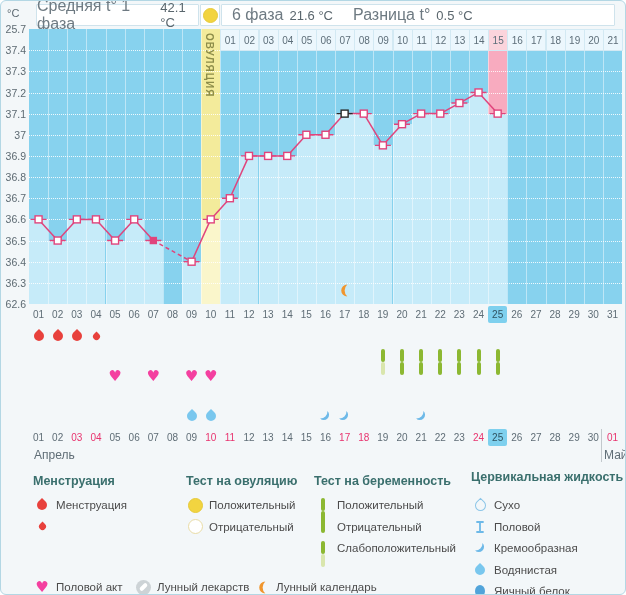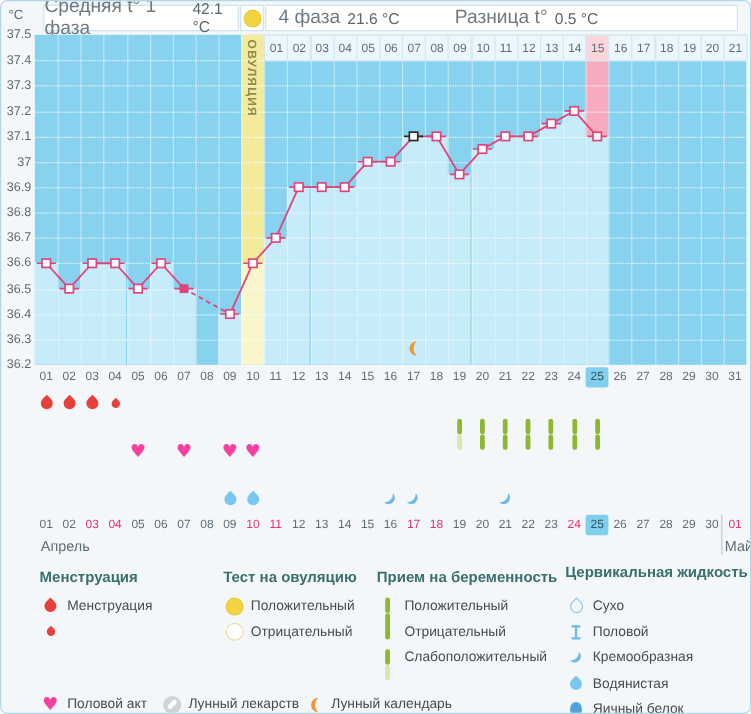--- a/index.html
+++ b/index.html
@@ -43,23 +43,23 @@
     <span class="hvalue">42.1 °C</span>
   </div>
   <div class="hbox" style="left:199px;width:20px;justify-content:center;">
     <span id="hdr-ovu-circle">
         <span class="icon-box">
           <span style="display: block; width: 13px; height: 13px; border-radius: 50%; background: rgb(242, 212, 64); border: 1px solid rgb(230, 202, 58);"></span>
         </span>
       </span>
   </div>
   <div class="hbox" style="left:220px;width:394px;">
-    <span class="hlabel" style="margin-left:10px;">4 фаза</span>
+    <span class="hlabel" style="margin-left:10px;">6 фаза</span>
     <span class="hvalue">21.6 °C</span>
-    <span class="hlabel" style="margin-left:46px;">Разница t°</span>
+    <span class="hlabel" style="margin-left:20px;">Разница t°</span>
     <span class="hvalue">0.5 °C</span>
   </div>
 
   <div id="plot" style="position: absolute; left: 28px; top: 28px; width: 593px; height: 275px; background: rgb(135, 210, 238); overflow: hidden;">
       <div style="position: absolute; left: 0px; top: 190.4px; width: 19.1px; height: 84.6px; background: rgb(198, 235, 249);"></div>
       <div style="position: absolute; left: 19.1px; top: 211.5px; width: 19.1px; height: 63.5px; background: rgb(198, 235, 249);"></div>
       <div style="position: absolute; left: 38.3px; top: 190.4px; width: 19.1px; height: 84.6px; background: rgb(198, 235, 249);"></div>
       <div style="position: absolute; left: 57.4px; top: 190.4px; width: 19.1px; height: 84.6px; background: rgb(198, 235, 249);"></div>
       <div style="position: absolute; left: 76.5px; top: 211.5px; width: 19.1px; height: 63.5px; background: rgb(198, 235, 249);"></div>
       <div style="position: absolute; left: 95.6px; top: 190.4px; width: 19.1px; height: 84.6px; background: rgb(198, 235, 249);"></div>
@@ -152,21 +152,21 @@
           <span style="display: block; width: 13px; height: 13px; border-radius: 50%; background: rgb(242, 212, 64); border: 1px solid rgb(230, 202, 58);"></span>
         </span>
         <span class="lbl">Положительный</span>
       </div>
       <div class="lg-item" style="left: 185px; top: 516.5px;">
         <span class="icon-box">
           <span style="display: block; width: 13px; height: 13px; border-radius: 50%; background: rgb(255, 255, 255); border: 1px solid rgb(233, 220, 166);"></span>
         </span>
         <span class="lbl">Отрицательный</span>
       </div>
-      <span class="lg-header" style="left: 313px; top: 473px;">Прием на беременность</span>
+      <span class="lg-header" style="left: 313px; top: 473px;">Тест на беременность</span>
       <div class="lg-item" style="left: 313px; top: 495px;">
         <span class="icon-box">
           <span class="bars" style="display: block;">
             <i style="background: rgb(140, 184, 50);"></i>
             <i style="background: rgb(140, 184, 50);"></i>
           </span>
         </span>
         <span class="lbl">Положительный</span>
       </div>
       <div class="lg-item" style="left: 313px; top: 516.5px;">
@@ -237,34 +237,34 @@
       </div>
       <div class="lg-item" style="left: 252px; top: 577px;">
         <span class="icon-box">
           <svg viewBox="0 0 16 16" width="15" height="15">
             <path d="M11 1.5 A6.5 6.5 0 1 0 11 14.5 A8.8 8.8 0 0 1 11 1.5 Z" fill="#f0962e"></path>
           </svg>
         </span>
         <span class="lbl">Лунный календарь</span>
       </div>
     </div>
-<div class="ytick" style="position: absolute; top: 22px;">37.5</div>
+<div class="ytick" style="position: absolute; top: 22px;">25.7</div>
     <div class="ytick" style="position: absolute; top: 43.2px;">37.4</div>
     <div class="ytick" style="position: absolute; top: 64.3px;">37.3</div>
     <div class="ytick" style="position: absolute; top: 85.5px;">37.2</div>
     <div class="ytick" style="position: absolute; top: 106.6px;">37.1</div>
     <div class="ytick" style="position: absolute; top: 127.8px;">37</div>
     <div class="ytick" style="position: absolute; top: 148.9px;">36.9</div>
     <div class="ytick" style="position: absolute; top: 170.1px;">36.8</div>
     <div class="ytick" style="position: absolute; top: 191.2px;">36.7</div>
     <div class="ytick" style="position: absolute; top: 212.4px;">36.6</div>
     <div class="ytick" style="position: absolute; top: 233.5px;">36.5</div>
     <div class="ytick" style="position: absolute; top: 254.7px;">36.4</div>
     <div class="ytick" style="position: absolute; top: 275.8px;">36.3</div>
-    <div class="ytick" style="position: absolute; top: 297px;">36.2</div>
+    <div class="ytick" style="position: absolute; top: 297px;">62.6</div>
     <div class="dpo-cell" style="position: absolute; left: 219.3px; top: 28px; width: 20.1px; height: 22px; line-height: 21px;">01</div>
     <div class="dpo-cell" style="position: absolute; left: 238.4px; top: 28px; width: 20.1px; height: 22px; line-height: 21px;">02</div>
     <div class="dpo-cell" style="position: absolute; left: 257.5px; top: 28px; width: 20.1px; height: 22px; line-height: 21px;">03</div>
     <div class="dpo-cell" style="position: absolute; left: 276.7px; top: 28px; width: 20.1px; height: 22px; line-height: 21px;">04</div>
     <div class="dpo-cell" style="position: absolute; left: 295.8px; top: 28px; width: 20.1px; height: 22px; line-height: 21px;">05</div>
     <div class="dpo-cell" style="position: absolute; left: 314.9px; top: 28px; width: 20.1px; height: 22px; line-height: 21px;">06</div>
     <div class="dpo-cell" style="position: absolute; left: 334.1px; top: 28px; width: 20.1px; height: 22px; line-height: 21px;">07</div>
     <div class="dpo-cell" style="position: absolute; left: 353.2px; top: 28px; width: 20.1px; height: 22px; line-height: 21px;">08</div>
     <div class="dpo-cell" style="position: absolute; left: 372.3px; top: 28px; width: 20.1px; height: 22px; line-height: 21px;">09</div>
     <div class="dpo-cell" style="position: absolute; left: 391.5px; top: 28px; width: 20.1px; height: 22px; line-height: 21px;">10</div>

